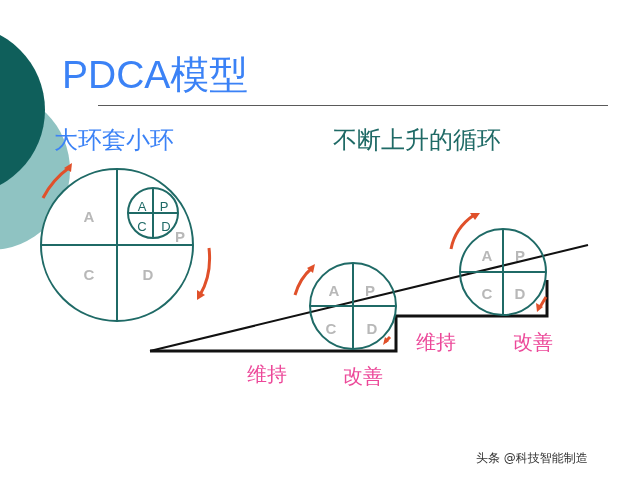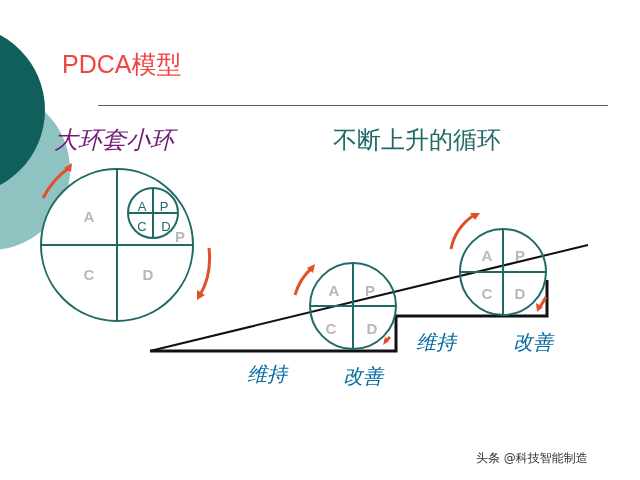--- a/index.html
+++ b/index.html
@@ -1,22 +1,22 @@
 <!DOCTYPE html>
 <html><head>
 <meta charset="utf-8">
 <style>
   html,body{margin:0;padding:0;}
   body{width:640px;height:480px;position:relative;overflow:hidden;background:#ffffff;font-family:"DejaVu Sans","Liberation Sans",sans-serif;}
   .abs{position:absolute;}
-  #title{left:62px;top:48px;font-size:25px;color:#ef4444;font-family:"Liberation Sans","DejaVu Sans",sans-serif;letter-spacing:0px;}
+  #title{left:62px;top:48px;font-size:39px;color:#3b82f6;font-family:"Liberation Sans","DejaVu Sans",sans-serif;letter-spacing:0px;}
   #title-rule{left:98px;top:105px;width:510px;height:1px;background:#5a5a5a;}
-  #left-heading{left:54px;top:124px;font-size:24px;color:#701a75;font-style:italic;}
+  #left-heading{left:54px;top:124px;font-size:24px;color:#3b82f6;}
   #right-heading{left:333px;top:124px;font-size:24px;color:#1f6a66;text-align:center;}
-  .cn-label{font-size:20px;color:#0369a1;font-style:italic;}
+  .cn-label{font-size:20px;color:#ec4899;}
   #watermark{left:476px;top:450px;font-size:12px;color:#333;}
   svg{position:absolute;left:0;top:0;}
   .q{font-family:"Liberation Sans","DejaVu Sans",sans-serif;font-weight:bold;fill:#b8b8b8;font-size:15px;text-anchor:middle;dominant-baseline:central;}
   .qs{font-family:"Liberation Sans","DejaVu Sans",sans-serif;fill:#1f6a66;font-size:13px;text-anchor:middle;dominant-baseline:central;}
 </style>
 </head>
 <body>
 
 <svg width="640" height="480" viewBox="0 0 640 480">
 

